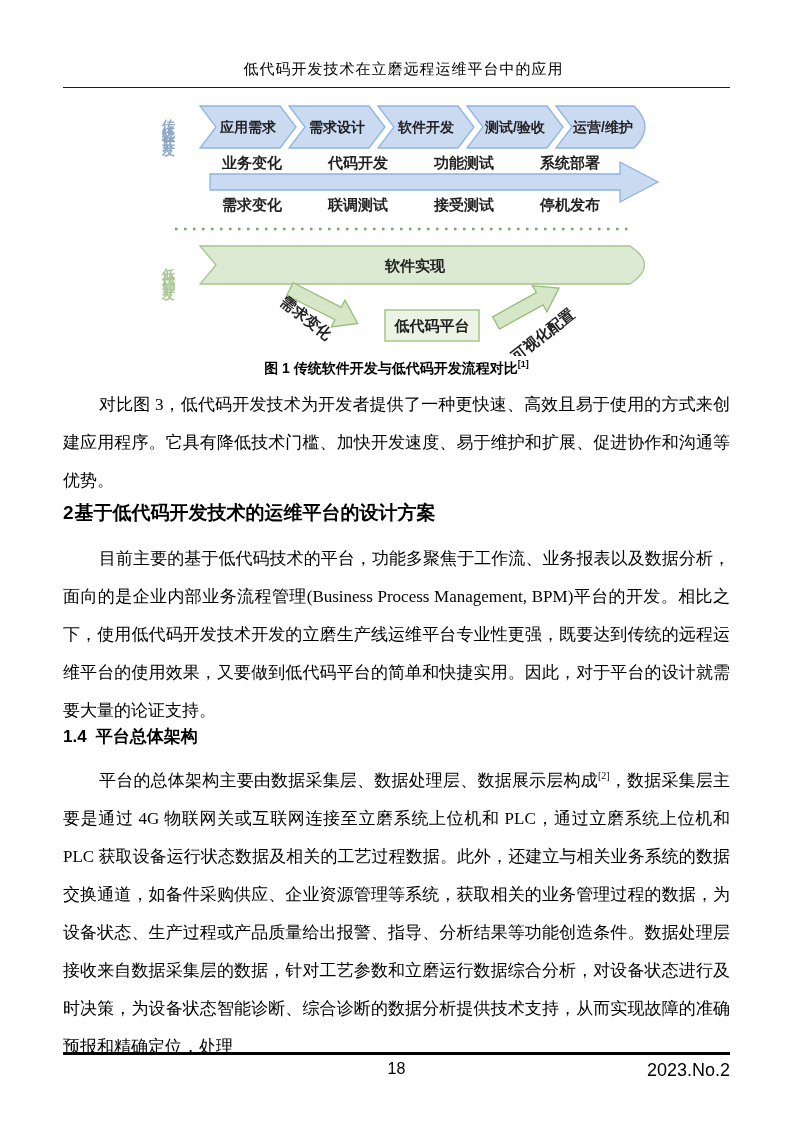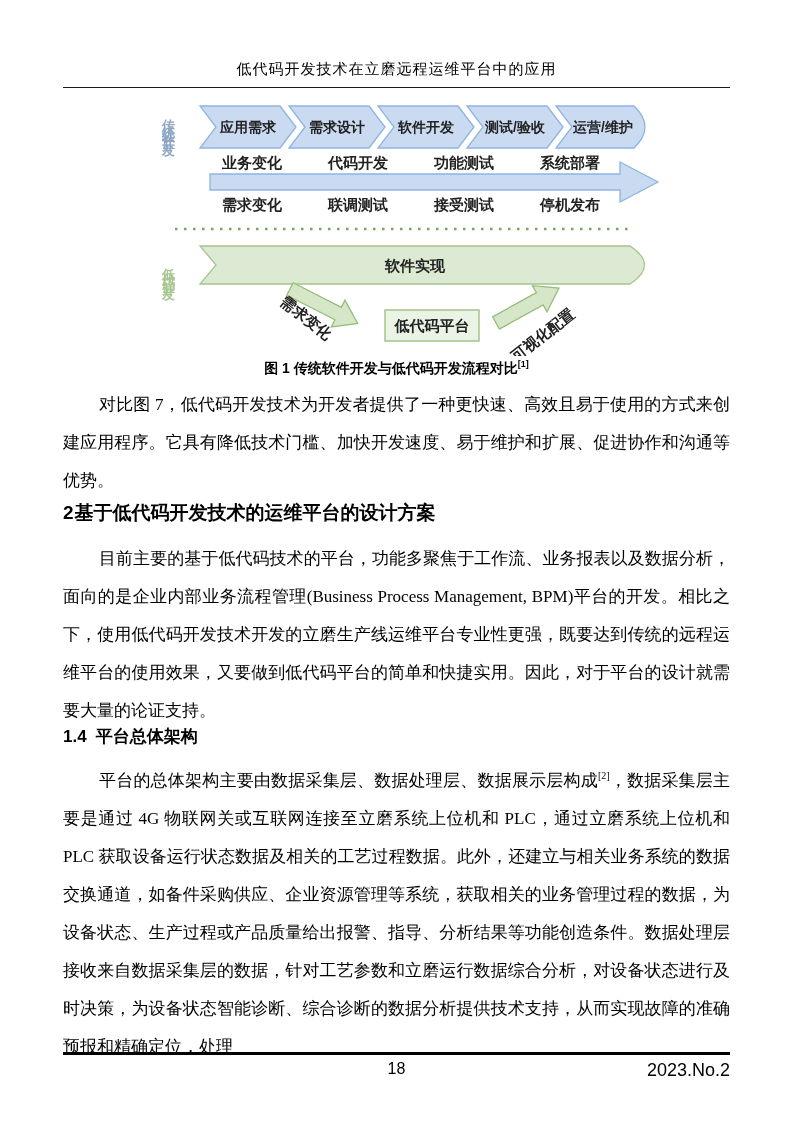--- a/index.html
+++ b/index.html
@@ -3,21 +3,21 @@
 <meta charset="utf-8">
 <style>
   html,body { margin:0; padding:0; background:#888; }
   .page {
     position:relative; width:793px; height:1122px; margin:0 auto;
     background:#ffffff; overflow:hidden;
     font-family:"Liberation Serif", serif; color:#000;
   }
   
   .header-title {
-    position:absolute; top:60px; left:63px; width:667px;
+    position:absolute; top:60px; left:70px; width:667px;
     text-align:center; font-size:15px; letter-spacing:1px;
   }
   .header-rule {
     position:absolute; top:87px; left:63px; width:667px;
     border-top:1.5px solid #1a1a1a; height:0;
   }
   
   .figure { position:absolute; top:96px; left:140px; width:525px; height:260px; }
   .figure svg { position:absolute; top:0; left:0; }
   .side-label {
@@ -132,21 +132,21 @@
 
       <g transform="translate(356,227) rotate(-29)">
         <path class="green-arrow" d="M0 -7 L50 -7 L50 -15 L72 0 L50 15 L50 7 L0 7 Z"></path>
       </g>
       <text class="fig-rot" transform="translate(406,243) rotate(-38)">可视化配置</text>
     </svg>
   </div>
 
   <div class="fig-caption"><span>图 1  传统软件开发与低代码开发流程对比</span><sup>[1]</sup></div>
 
-  <div class="para p1">对比图 7，低代码开发技术为开发者提供了一种更快速、高效且易于使用的方式来创建应用程序。它具有降低技术门槛、加快开发速度、易于维护和扩展、促进协作和沟通等优势。</div>
+  <div class="para p1">对比图 3，低代码开发技术为开发者提供了一种更快速、高效且易于使用的方式来创建应用程序。它具有降低技术门槛、加快开发速度、易于维护和扩展、促进协作和沟通等优势。</div>
 
   <div class="h2"><span class="sec-num">2</span><span class="sec-title">基于低代码开发技术的运维平台的设计方案</span></div>
 
   <div class="para p2">目前主要的基于低代码技术的平台，功能多聚焦于工作流、业务报表以及数据分析，面向的是企业内部业务流程管理(Business Process Management, BPM)平台的开发。相比之下，使用低代码开发技术开发的立磨生产线运维平台专业性更强，既要达到传统的远程运维平台的使用效果，又要做到低代码平台的简单和快捷实用。因此，对于平台的设计就需要大量的论证支持。</div>
 
   <div class="h21"><span class="sec-num">1.4</span><span class="sec-title">平台总体架构</span></div>
 
   <div class="para p3"><span>平台的总体架构主要由数据采集层、数据处理层、数据展示层构成</span><sup class="ref">[2]</sup><span>，数据采集层主要是通过 4G 物联网关或互联网连接至立磨系统上位机和 PLC，通过立磨系统上位机和 PLC 获取设备运行状态数据及相关的工艺过程数据。此外，还建立与相关业务系统的数据交换通道，如备件采购供应、企业资源管理等系统，获取相关的业务管理过程的数据，为设备状态、生产过程或产品质量给出报警、指导、分析结果等功能创造条件。数据处理层接收来自数据采集层的数据，针对工艺参数和立磨运行数据综合分析，对设备状态进行及时决策，为设备状态智能诊断、综合诊断的数据分析提供技术支持，从而实现故障的准确预报和精确定位，处理</span></div>
 
   <div class="footer-rule"></div>

